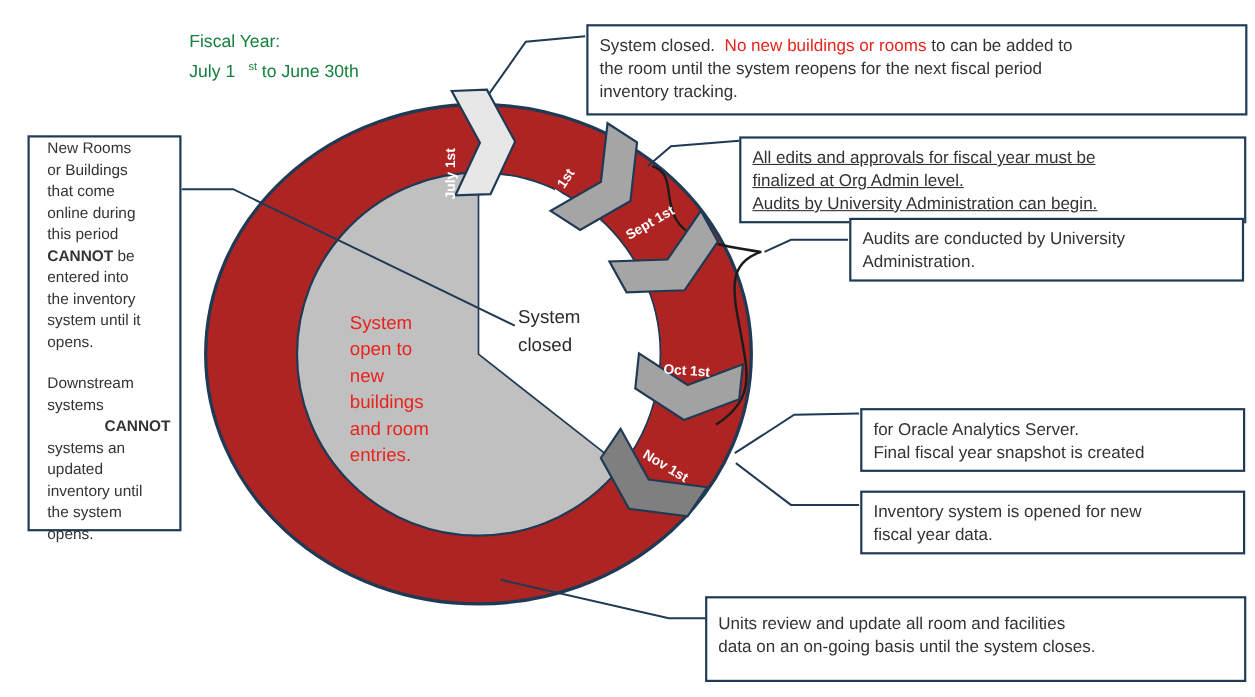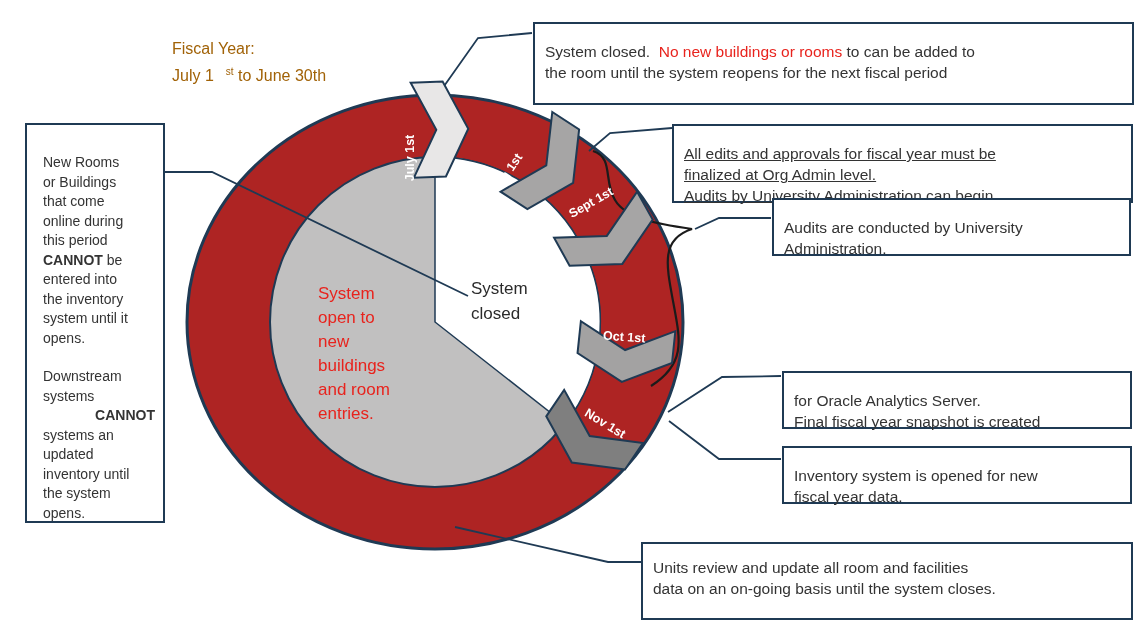--- a/index.html
+++ b/index.html
@@ -4,27 +4,27 @@
 <style>
   html,body{margin:0;padding:0;background:#ffffff;}
   .stage{
     position:relative;width:1141px;height:634px;overflow:hidden;background:#fff;
     font-family:"Liberation Sans",sans-serif;color:#2b2b2b;
   }
   svg{position:absolute;left:0;top:0;}
   .abs{position:absolute;}
   .box{
     position:absolute;background:#fff;border:2px solid #1f3a54;
-    font-size:15.5px;line-height:21px;color:#333;padding:17px 10px;box-sizing:border-box;
+    font-size:15.5px;line-height:21px;color:#333;padding:7px 10px;box-sizing:border-box;
   }
   .red{color:#e8231d;}
-  .fiscal{left:172px;top:37px;font-size:16px;line-height:23px;color:#a16207;}
+  .fiscal{left:172px;top:27px;font-size:16px;line-height:23px;color:#15803d;}
   sup{font-size:10px;margin-left:12px;}
   .left-note{
-    left:25px;top:123px;width:140px;height:400px;padding:28px 8px 12px 16px;
+    left:25px;top:123px;width:140px;height:360px;padding:0 8px 12px 16px;
     font-size:14px;line-height:19.5px;
   }
   .left-note .gap{height:19px;}
   .open-label{left:318px;top:282px;width:110px;font-size:17px;line-height:24px;font-weight:400;}
   .closed-label{left:471px;top:276px;width:90px;font-size:17px;line-height:25px;color:#2b2b2b;}
   .b{font-weight:bold;text-align:right;}
   .month-label{font-size:12.5px;font-weight:bold;fill:#ffffff;}
 </style>
 </head>
 <body>
@@ -98,20 +98,21 @@
     <div>entries.</div>
   </div>
   <div class="abs closed-label">
     <div>System</div>
     <div>closed</div>
   </div>
 
   <div class="box" style="left:533px;top:22px;width:601px;height:83px;">
     <div><span>System closed.&nbsp; </span><span class="red">No new buildings or rooms</span><span> to can be added to</span></div>
     <div>the room until the system reopens for the next fiscal period</div>
+    <div>inventory tracking.</div>
   </div>
 
   <div class="box" style="left:672px;top:124px;width:461px;height:79px;text-decoration:underline;">
     <div>All edits and approvals for fiscal year must be</div>
     <div>finalized at Org Admin level.</div>
     <div>Audits by University Administration can begin.</div>
   </div>
 
   <div class="box" style="left:772px;top:198px;width:359px;height:58px;">
     <div>Audits are conducted by University</div>

